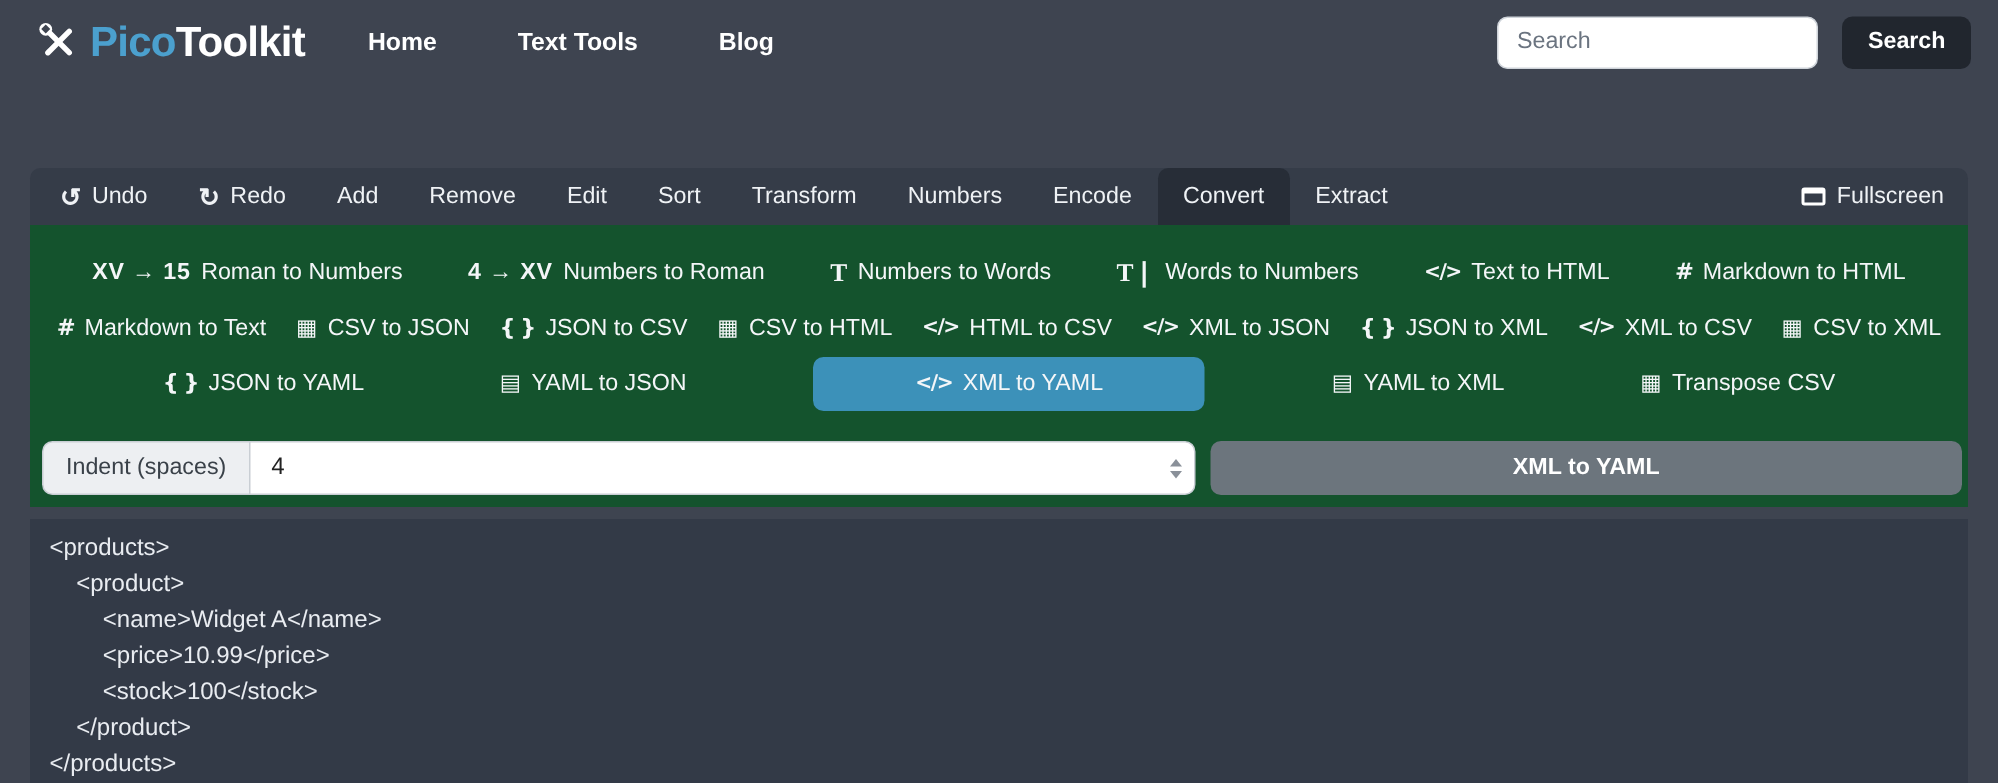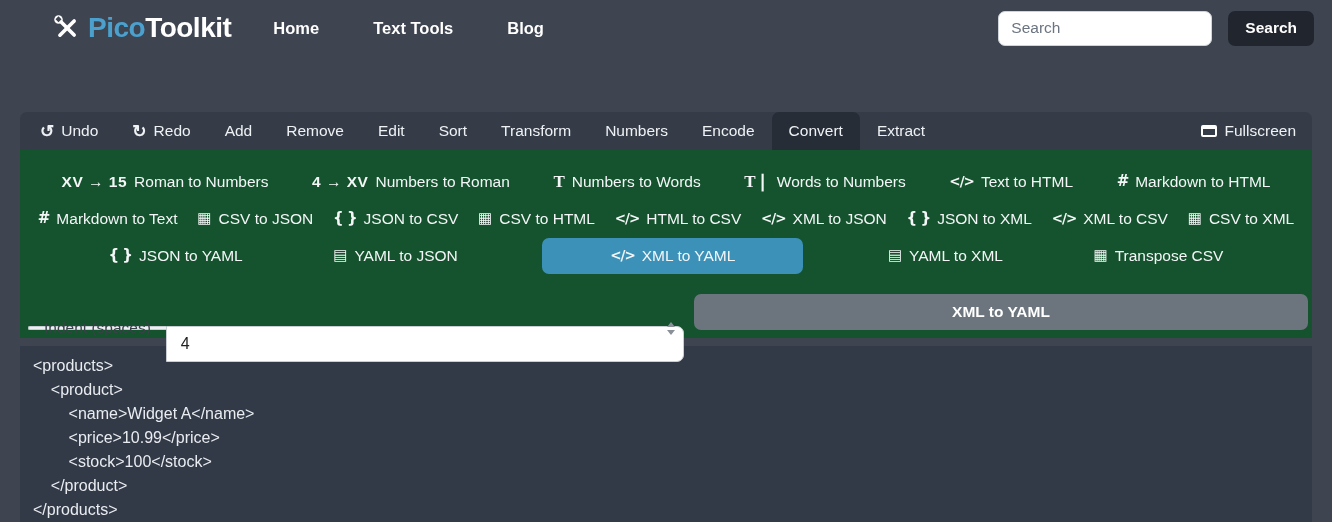--- a/index.html
+++ b/index.html
@@ -6,21 +6,21 @@
   html,body { width:1332px; height:522px; }
   body {
     background:#3E4450;
     font-family:"Liberation Sans", sans-serif;
     color:#F4F6F8;
     overflow:hidden;
   }
 
   
   .header {
-    height:56px; display:flex; align-items:center; padding:0 18px 0 24px;margin-left:28px;
+    height:56px; display:flex; align-items:center; padding:0 18px 0 24px;
   }
   .logo { display:flex; align-items:center; gap:6px; cursor:pointer; }
   .logo svg { display:block; }
   .logo-text { font-size:28px; font-weight:700; letter-spacing:-0.5px; }
   .logo-pico { color:#4BA0CE; }
   .logo-toolkit { color:#FFFFFF; }
   .nav { display:flex; margin-left:42px; gap:54px; }
   .nav-item { font-size:16.5px; font-weight:600; color:#FFFFFF; cursor:pointer; }
   .search-area { margin-left:auto; display:flex; align-items:flex-end; gap:16px; }
   .search-input {
@@ -67,21 +67,21 @@
     background:#3C91B9; border-radius:7px; height:36px; padding:0 68px;
   }
   .roman { font-weight:700; letter-spacing:0.5px; }
   .ic { font-family:"DejaVu Sans", sans-serif; font-size:15px; line-height:1; }
   .ic.braces { font-weight:700; letter-spacing:-1px; }
   .ic.code { font-weight:600; font-size:13.5px; letter-spacing:-1px; }
   .ic.serif { font-family:"Liberation Serif", serif; font-weight:700; font-size:17px; }
 
   
   .controls { display:flex; margin:20px 0 0 0; padding:0 0 0 4px; height:36px; gap:10px; }
-  .input-group { display:flex; width:656px;margin-top:32px; }
+  .input-group { display:flex; width:769px; }
   .ig-label {
     background:#EDEFF2; color:#3A4149; font-size:15.5px; display:flex; align-items:center;
     padding:0 15px; border:1px solid #c9ced4; border-right:none; border-radius:7px 0 0 7px;
     white-space:nowrap;
   }
   .ig-input-wrap { position:relative; flex:1; }
   .ig-input {
     width:100%; height:36px; border:1px solid #c9ced4; border-radius:0 7px 7px 0;
     font-size:16px; padding:0 26px 0 14px; color:#222; outline:none;
     font-family:"Liberation Sans", sans-serif;

